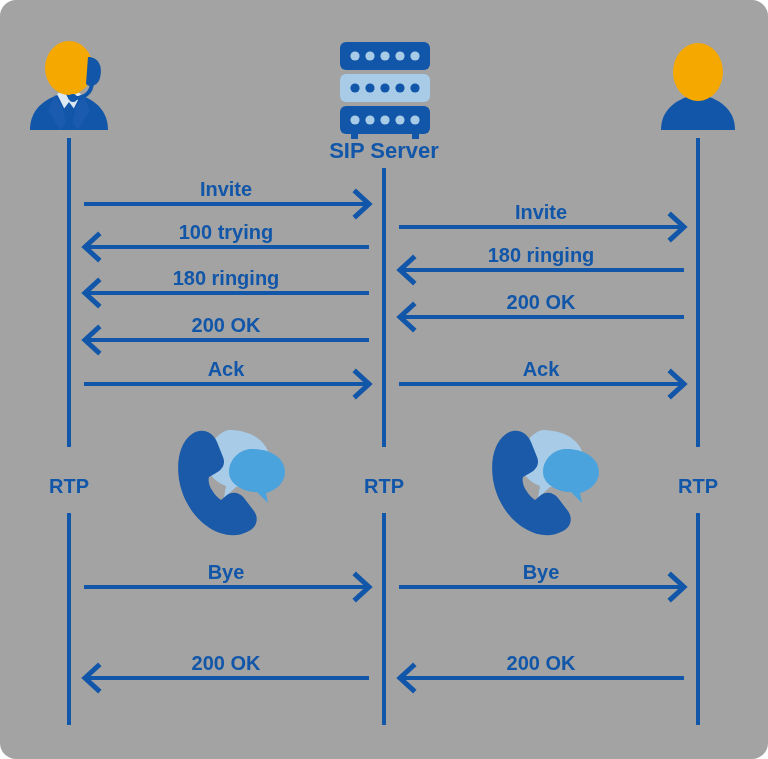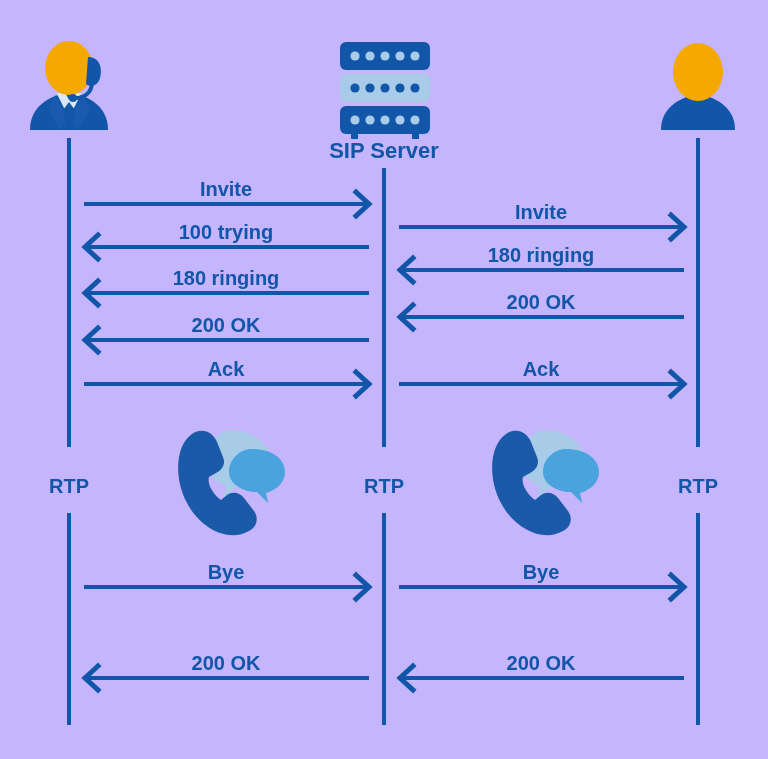--- a/index.html
+++ b/index.html
@@ -4,23 +4,24 @@
 <style>
   html, body {
     margin: 0;
     padding: 0;
     background: #ffffff;
   }
   #stage {
     position: relative;
     width: 768px;
     height: 759px;
-    background: #c4b5fd;
+    background: #a3a3a3;
     overflow: hidden;
     font-family: "Liberation Sans", sans-serif;
+    border-radius: 16px;
   }
   #diagram-svg {
     position: absolute;
     top: 0;
     left: 0;
     width: 768px;
     height: 759px;
   }
   .actor-label,
   .msg-label,

